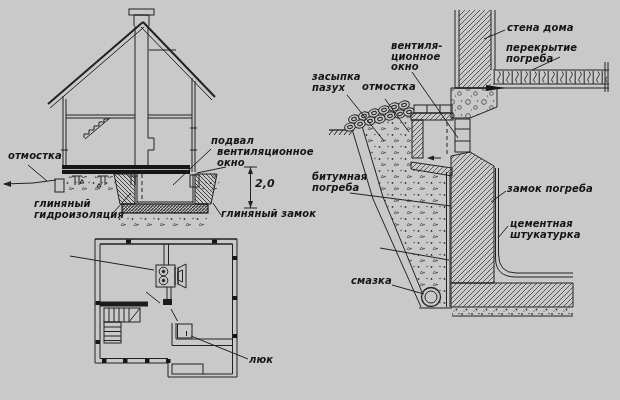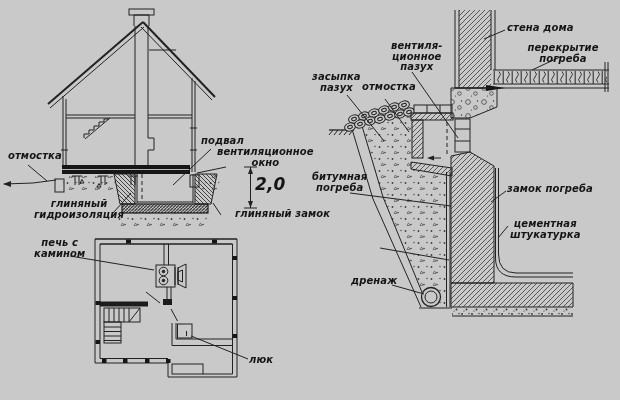--- a/index.html
+++ b/index.html
@@ -5,23 +5,22 @@
   html,body{margin:0;padding:0;background:#9a9a9a;}
   #stage{
     position:relative;width:620px;height:400px;background:#c9c9c9;
     overflow:hidden;font-family:"DejaVu Sans", sans-serif;
   }
   #stage svg{position:absolute;left:0;top:0;}
   .lbl{
     position:absolute;color:#151515;font-size:10px;font-weight:700;
     font-style:italic;line-height:10.5px;white-space:pre-line;
     letter-spacing:0.1px;
-    text-align:center;
   }
-  .lbl.big{font-size:17px;}
+  .lbl.big{font-size:11px;}
 </style>
 </head>
 <body>
 
 <div id="stage">
 <svg width="620" height="400" viewBox="0 0 620 400">
   <defs>
     <pattern id="hatch" patternUnits="userSpaceOnUse" width="5" height="5">
       <path d="M0,5 L5,0" stroke="#3a3a3a" stroke-width="0.8" fill="none"></path>
     </pattern>
@@ -344,38 +343,36 @@
       <path d="M350,193 L451,206"></path>
       <path d="M506,191 L491,202"></path>
       <path d="M508,226 L498,238"></path>
       <path d="M380,248 L449,260"></path>
       <path d="M392,285 L424,294"></path>
     </g>
   </g>
 </svg>
 
   <div class="lbl" style="left:8px;top:151px">отмостка</div>
-  <div class="lbl" style="left:201px;top:136px">подвал</div>
+  <div class="lbl" style="left:211px;top:136px">подвал</div>
   <div class="lbl" style="left:217px;top:147px">вентиляционное
 окно</div>
   <div class="lbl big" style="left:255px;top:179px">2,0</div>
   <div class="lbl" style="left:34px;top:199px">глиняный
 гидроизоляция</div>
-  <div class="lbl" style="left:235px;top:209px">глиняный замок</div>
-  <div class="lbl" style="left:34px;top:238px">печь с
-камином</div>
+  <div class="lbl" style="left:221px;top:209px">глиняный замок</div>
   <div class="lbl" style="left:249px;top:355px">люк</div>
 
   <div class="lbl" style="left:391px;top:41px">вентиля-
 ционное
-пазух</div>
+окно</div>
   <div class="lbl" style="left:507px;top:23px">стена дома</div>
   <div class="lbl" style="left:506px;top:43px">перекрытие погреба</div>
   <div class="lbl" style="left:312px;top:72px">засыпка
 пазух</div>
   <div class="lbl" style="left:362px;top:82px">отмостка</div>
   <div class="lbl" style="left:312px;top:172px">битумная
 погреба</div>
   <div class="lbl" style="left:507px;top:184px">замок погреба</div>
   <div class="lbl" style="left:510px;top:219px">цементная
 штукатурка</div>
-  <div class="lbl" style="left:351px;top:276px">дренаж</div>
+  <div class="lbl" style="left:351px;top:276px">смазка</div>
 </div>
 
 </body></html>

